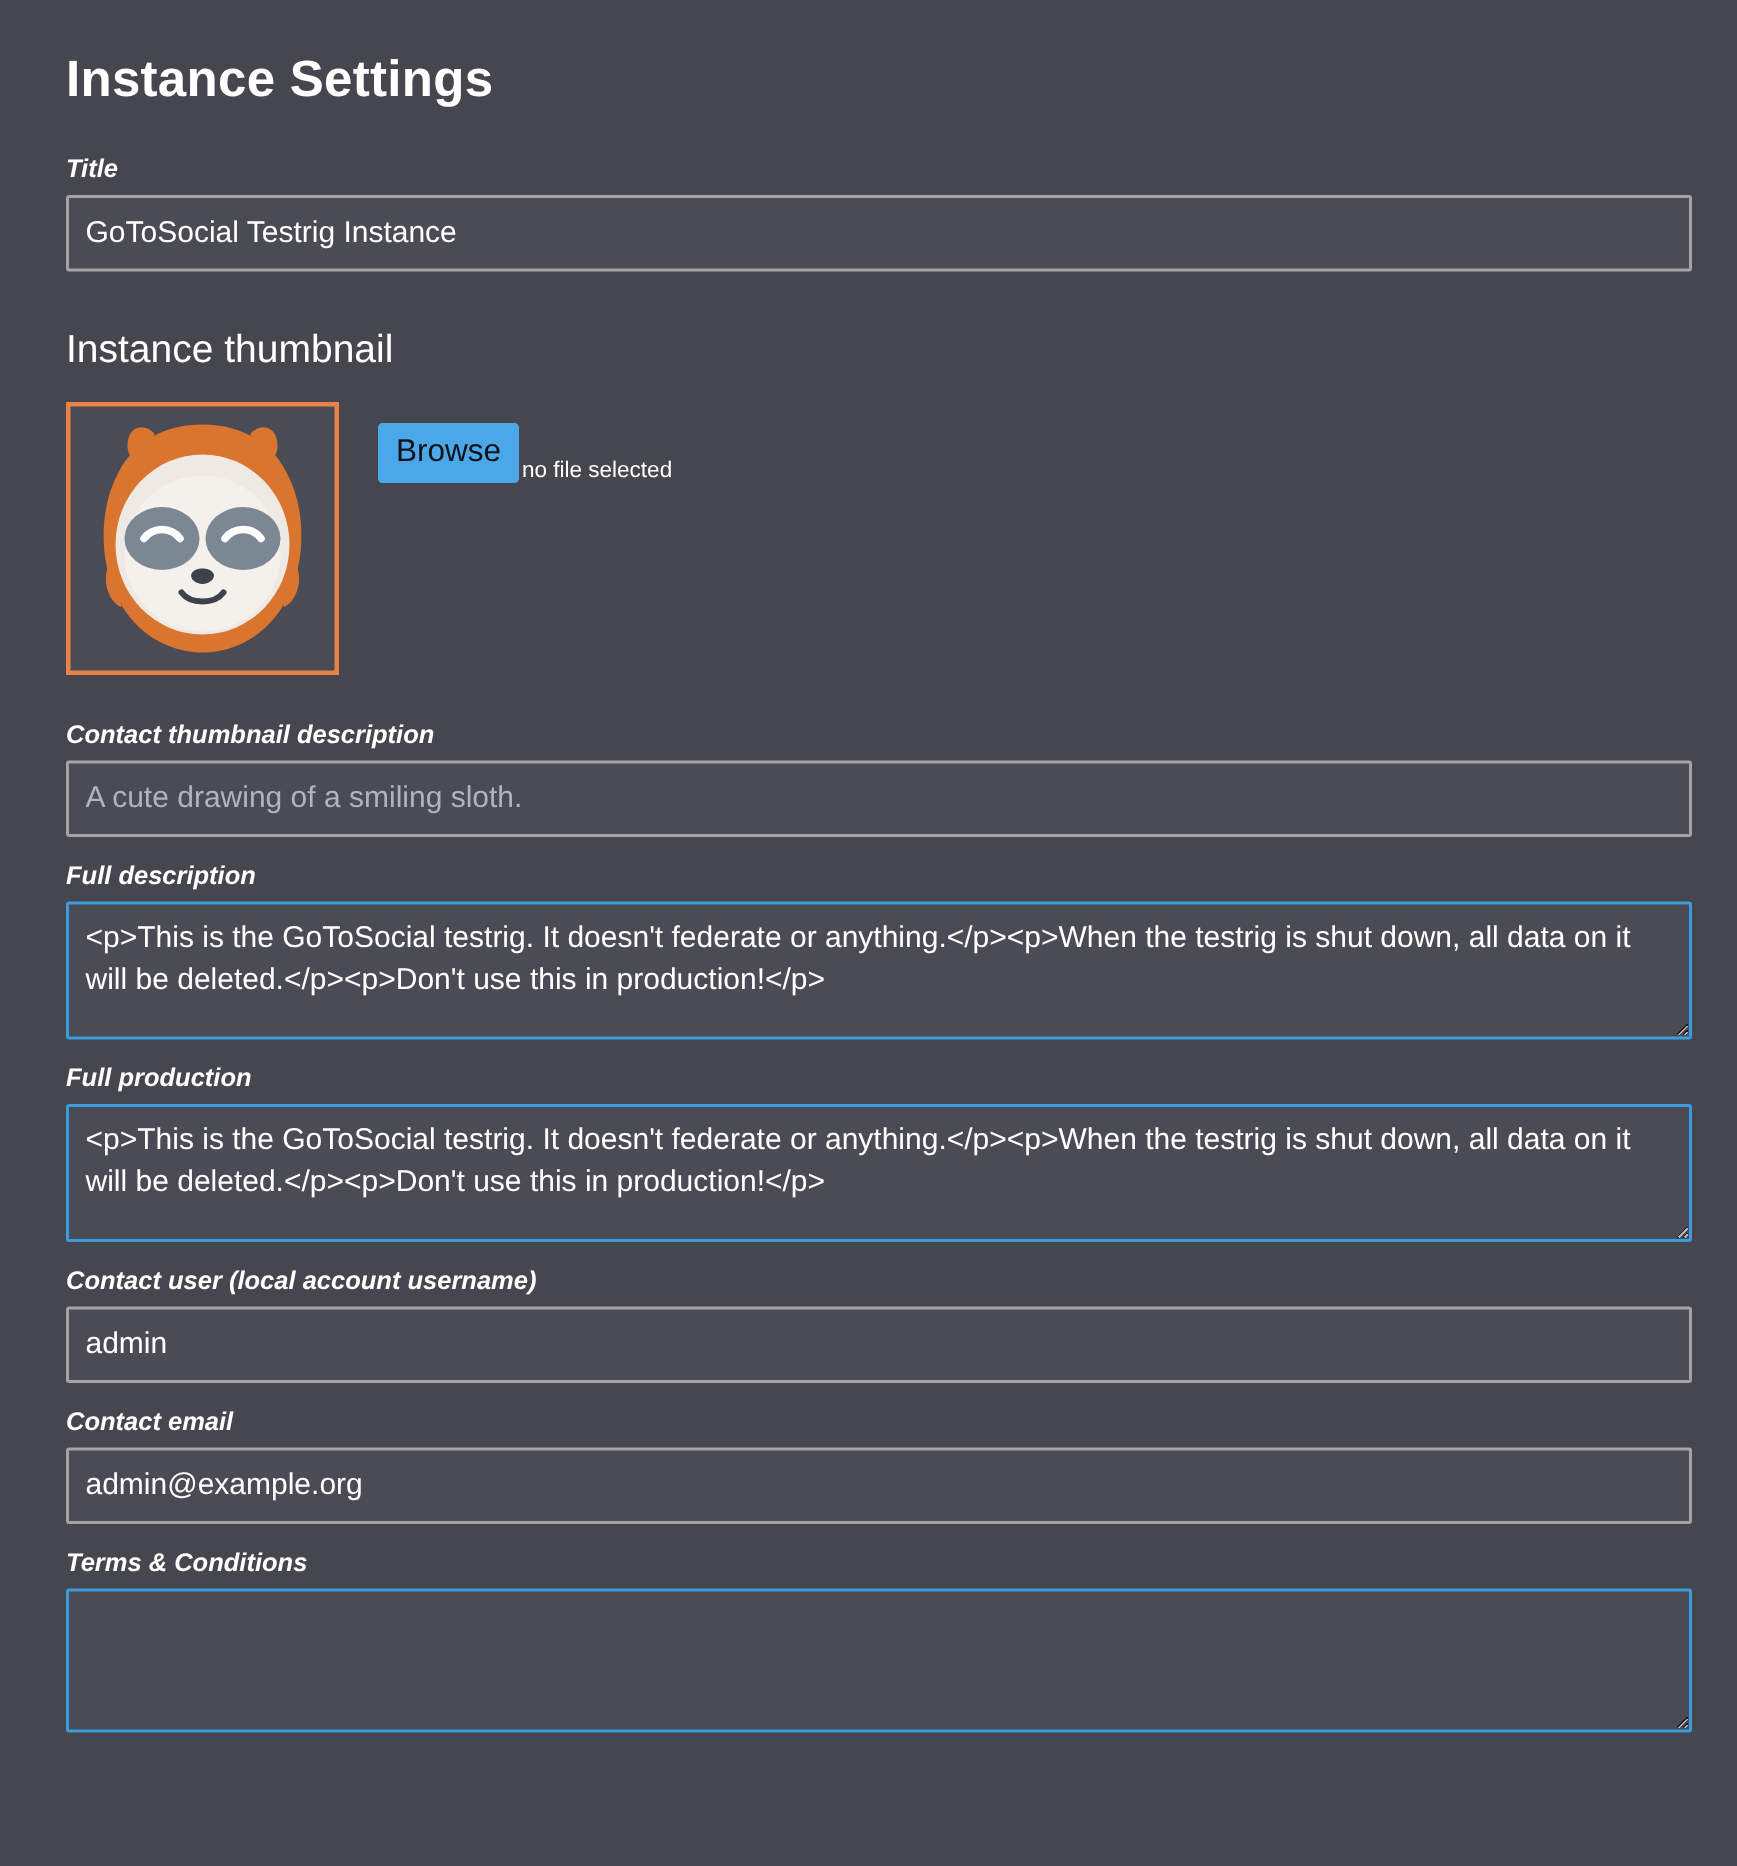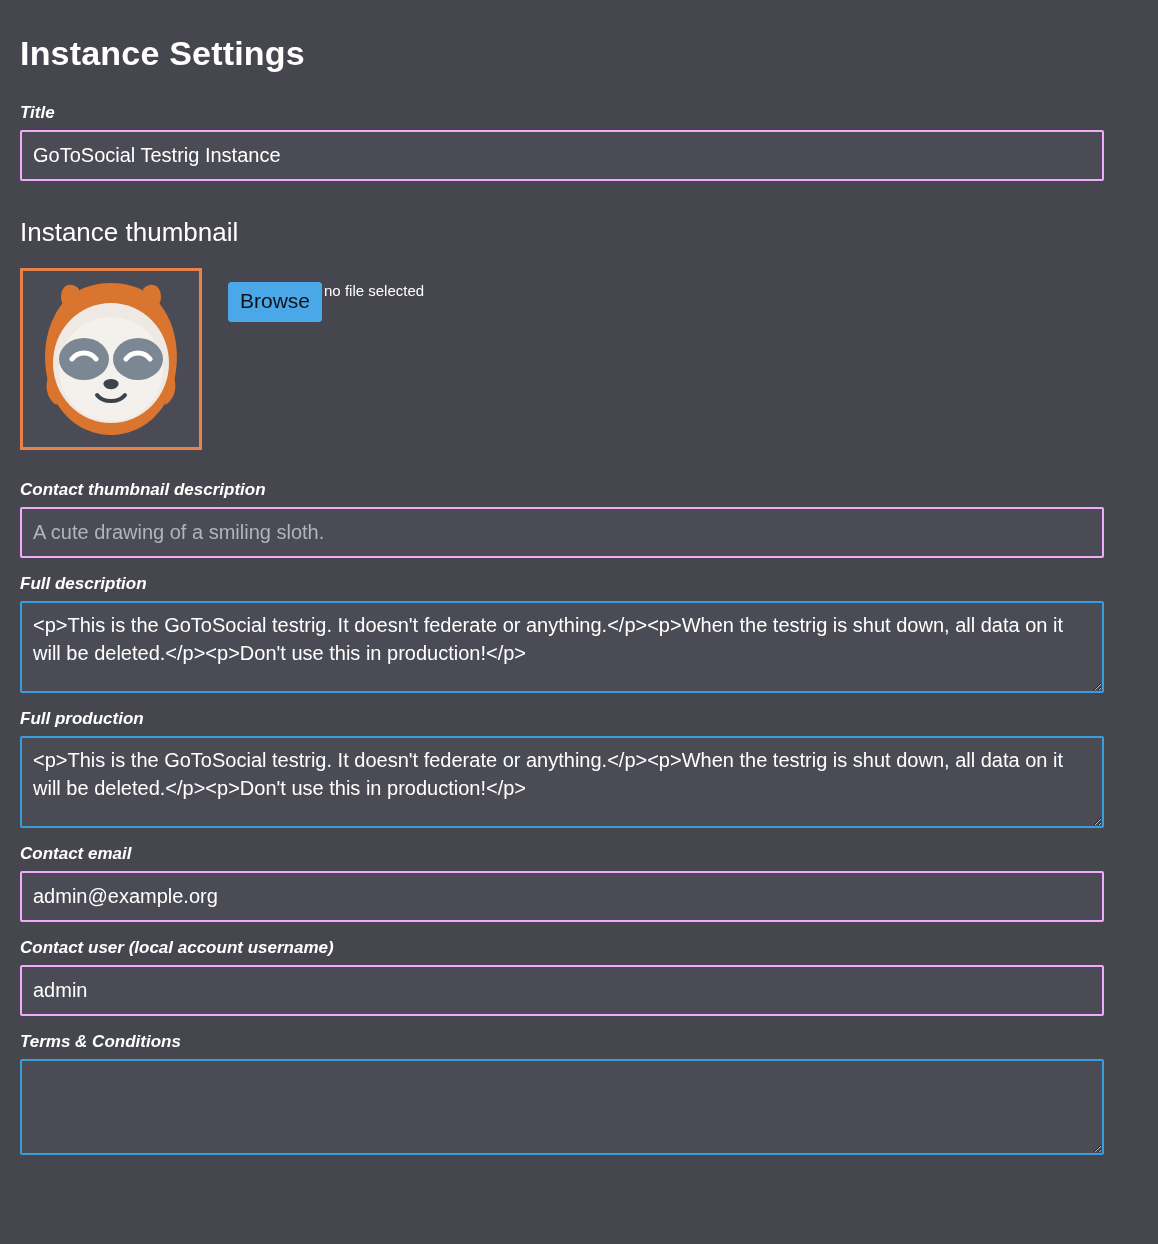--- a/index.html
+++ b/index.html
@@ -8,21 +8,21 @@
     background: #46464f;
   }
   body {
     width: 1158px;
     min-height: 1244px;
     font-family: "Liberation Sans", sans-serif;
     color: #ffffff;
     -webkit-font-smoothing: antialiased;
   }
   .page {
-    padding: 34px 30px 0 20px;
+    padding: 34px 30px 0 44px;
     box-sizing: border-box;
     width: 971px;
   }
   h1.page-title {
     font-size: 34px;
     font-weight: bold;
     margin: 0 0 30px 0;
     letter-spacing: 0.2px;
   }
   .field-label {
@@ -37,21 +37,21 @@
     font-weight: normal;
     margin: 36px 0 20px 0;
     display: block;
   }
   .text-input {
     display: block;
     width: 1084px;
     box-sizing: border-box;
     height: 51px;
     background: #4b4b55;
-    border: 2px solid #f0abfc;
+    border: 2px solid #a3a3a3;
     border-radius: 2px;
     color: #ffffff;
     font-family: "Liberation Sans", sans-serif;
     font-size: 20px;
     padding: 0 11px;
     outline: none;
   }
   .text-input::placeholder {
     color: #b3b3bb;
     opacity: 1;
@@ -97,21 +97,21 @@
   .sloth {
     position: absolute;
     left: 50%;
     top: 50%;
     transform: translate(-50%, -50%);
     width: 168px;
     height: 168px;
   }
   .file-row {
     display: flex;
-    align-items: flex-start;
+    align-items: flex-end;
     margin-top: 14px;
   }
   .browse-btn {
     background: #4aa8e8;
     color: #111118;
     border: 1px solid #4aa8e8;
     border-radius: 3px;
     font-family: "Liberation Sans", sans-serif;
     font-size: 21px;
     padding: 6px 11px 8px 11px;
@@ -182,27 +182,27 @@
     <label class="field-label">Full description</label>
     <textarea class="text-area ta-2line" style="">&lt;p&gt;This is the GoToSocial testrig. It doesn't federate or anything.&lt;/p&gt;&lt;p&gt;When the testrig is shut down, all data on it will be deleted.&lt;/p&gt;&lt;p&gt;Don't use this in production!&lt;/p&gt;</textarea>
   </div>
 
   <div class="field-block-tight">
     <label class="field-label">Full production</label>
     <textarea class="text-area ta-2line" style="">&lt;p&gt;This is the GoToSocial testrig. It doesn't federate or anything.&lt;/p&gt;&lt;p&gt;When the testrig is shut down, all data on it will be deleted.&lt;/p&gt;&lt;p&gt;Don't use this in production!&lt;/p&gt;</textarea>
   </div>
 
   <div class="field-block-tight">
+    <label class="field-label">Contact user (local account username)</label>
+    <input class="text-input" type="text" value="admin" style="">
+  </div>
+
+  <div class="field-block-tight">
     <label class="field-label">Contact email</label>
     <input class="text-input" type="text" value="admin@example.org" style="">
-  </div>
-
-  <div class="field-block-tight">
-    <label class="field-label">Contact user (local account username)</label>
-    <input class="text-input" type="text" value="admin" style="">
   </div>
 
   <div class="last-block">
     <label class="field-label">Terms &amp; Conditions</label>
     <textarea class="text-area ta-empty" style=""></textarea>
   </div>
 
 </div>
 
 </body></html>

